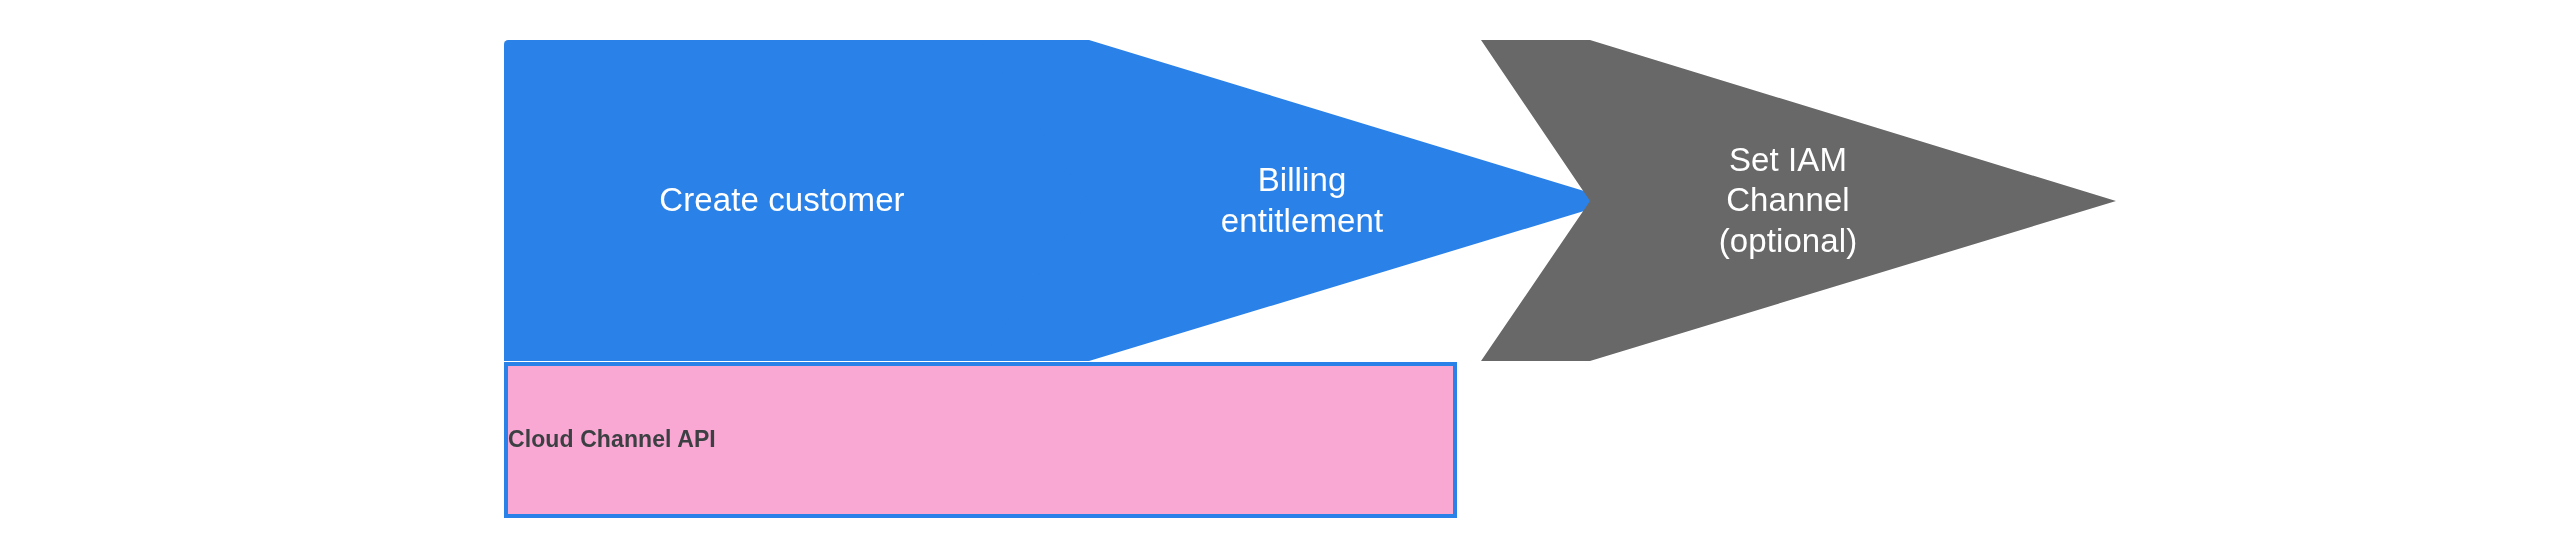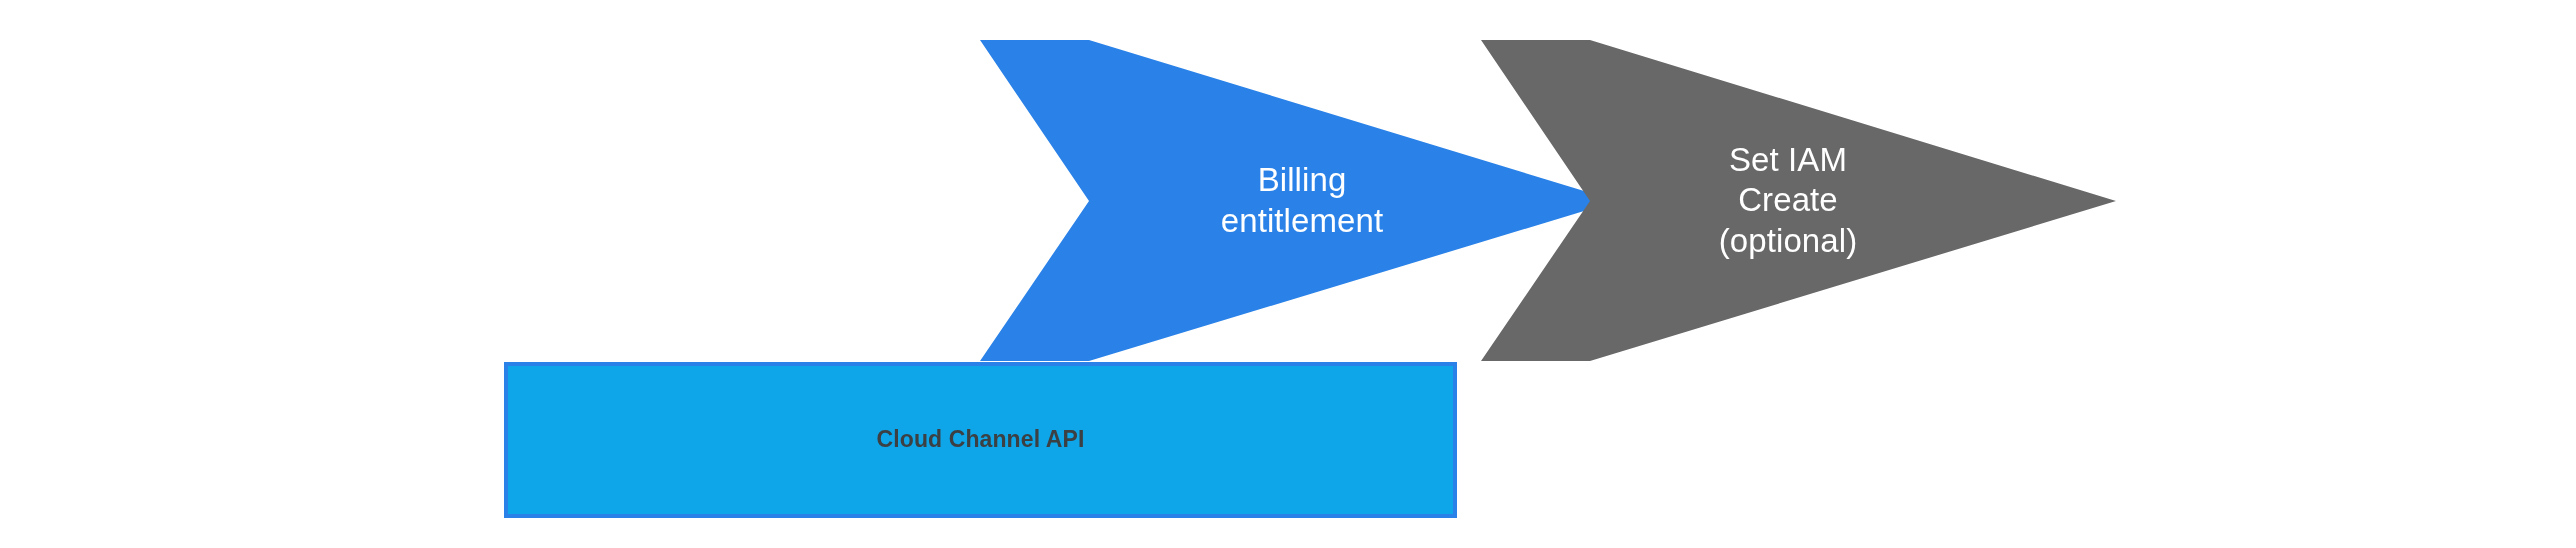--- a/index.html
+++ b/index.html
@@ -88,24 +88,24 @@
     margin-left: 69px;
     margin-right: 90px;
   }
 
   
   .api-box {
     position: absolute;
     top: 362px;
     height: 156px;
     box-sizing: border-box;
-    background: #0ea5e9;
+    background: #f9a8d4;
     display: flex;
     align-items: center;
-    justify-content: center;
+    justify-content: flex-start;
   }
 
   #api-box-cloud-channel {
     left: 504px;
     width: 953px;
     border: 4.8px solid #2a82e8;
   }
 
   #api-box-cloud-billing {
     left: 1481px;
@@ -123,29 +123,32 @@
     line-height: 1.2;
   }
 </style>
 </head>
 <body>
 
 <div id="stage">
 
   <div class="chevron-row">
 
+    <div class="chevron" id="chevron-create-customer">
+      <span class="chevron-label">Create customer</span>
+    </div>
 
     <div class="chevron" id="chevron-create-entitlement">
       <span class="chevron-label">Billing
 entitlement</span>
     </div>
 
     <div class="chevron" id="chevron-set-iam-policy">
       <span class="chevron-label">Set IAM
-Create
+Channel
 (optional)</span>
     </div>
 
   </div>
 
   <div class="api-box" id="api-box-cloud-channel">
     <span class="api-label">Cloud Channel API</span>
   </div>
 
 

